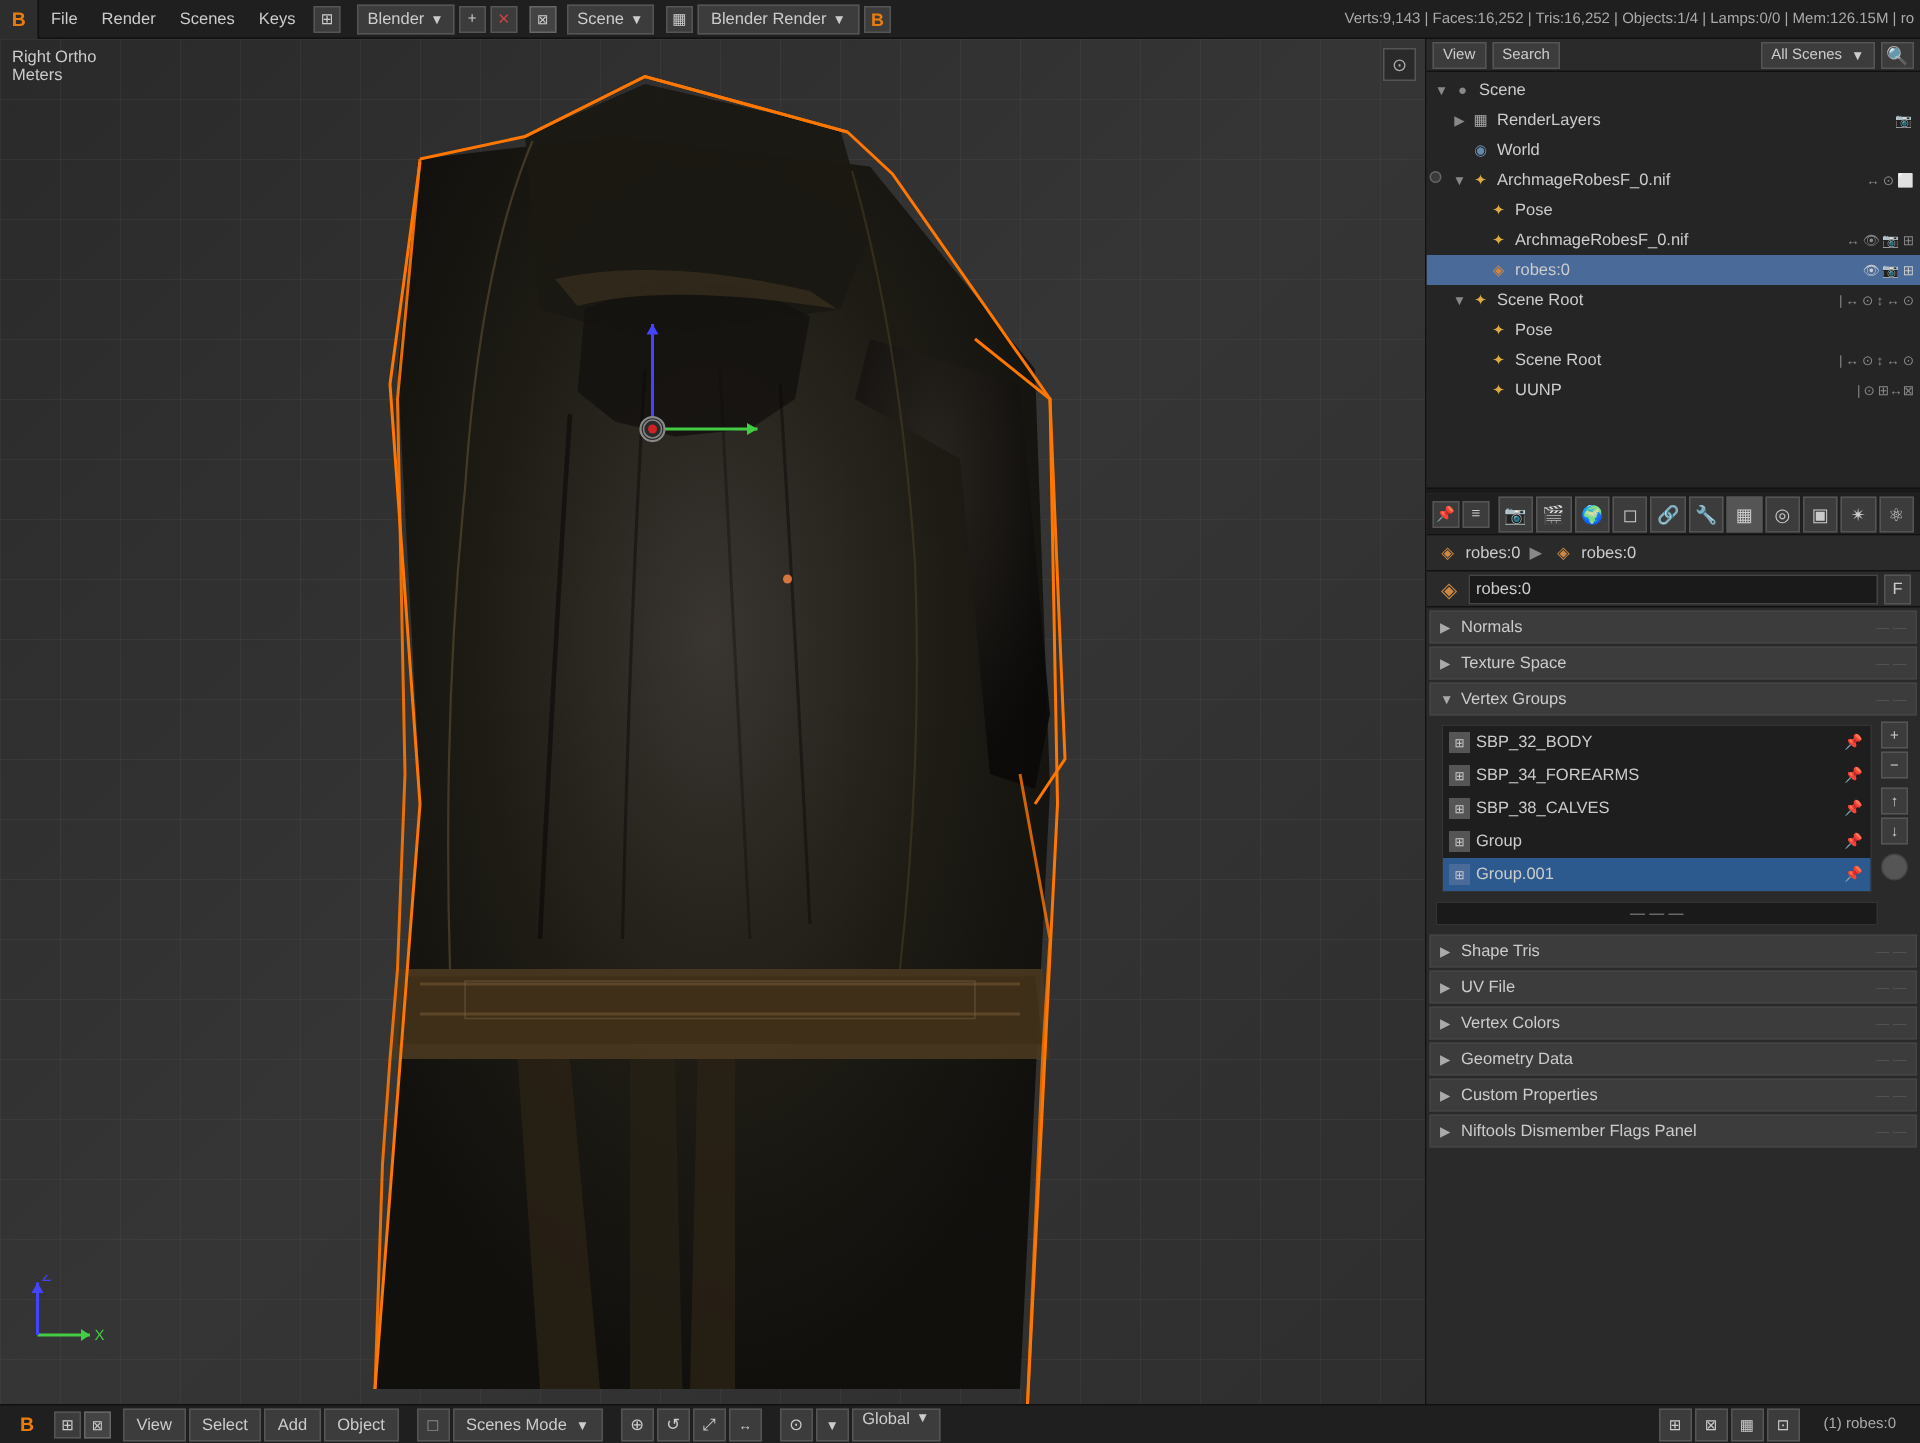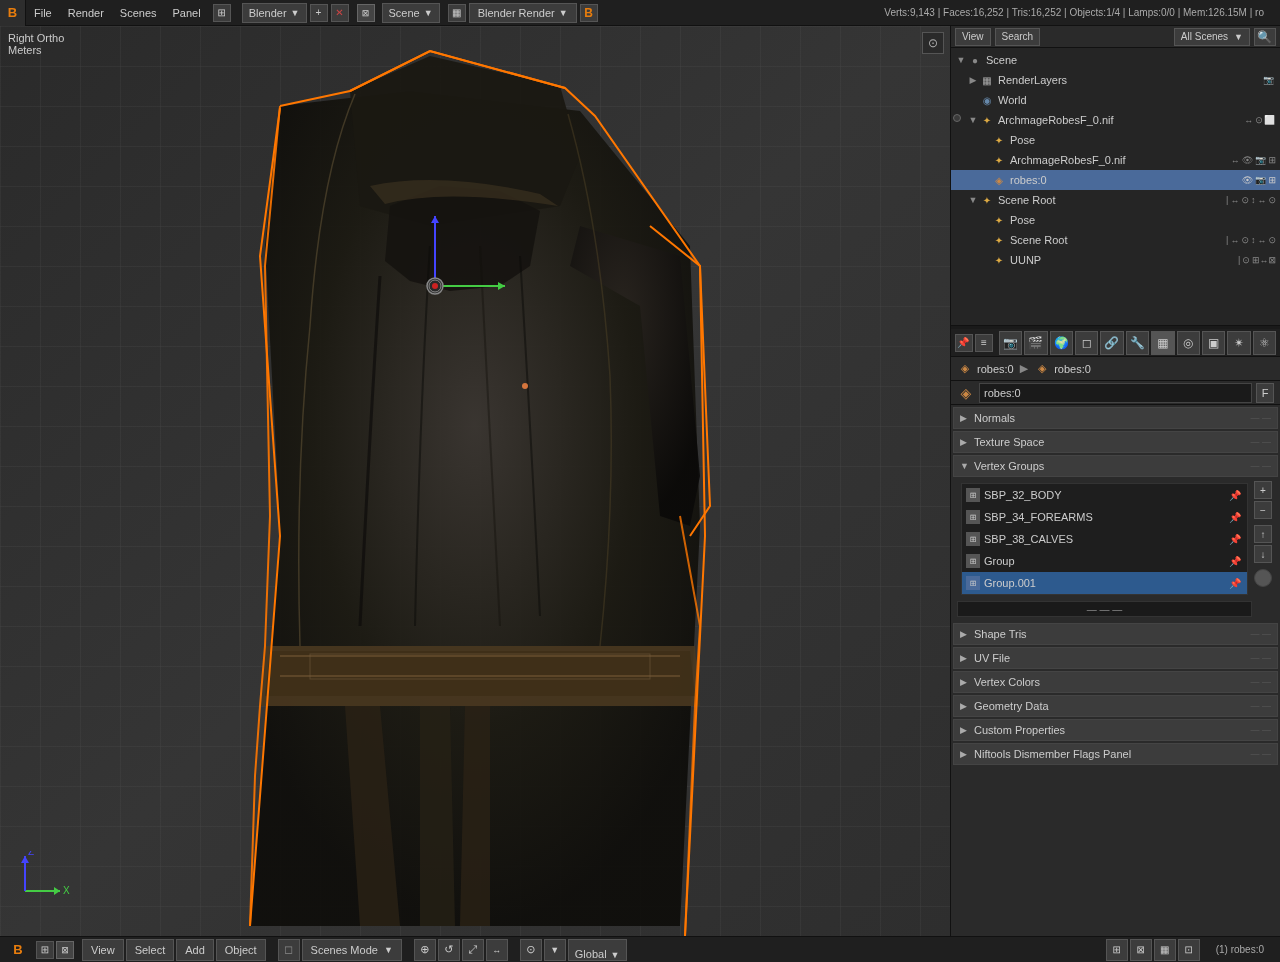--- a/index.html
+++ b/index.html
@@ -38,21 +38,21 @@
     }
     .scene-selector {
       margin-left: 4px;
       display: flex; align-items: center;
       background: #3c3c3c; border: 1px solid #555;
       height: 20px; padding: 0 6px; cursor: pointer;
       font-size: 11px; color: #ccc;
     }
     .top-right-info {
       margin-left: auto;
-      font-size: 10px; color: #aaa; padding-right: 16px;
+      font-size: 10px; color: #aaa; padding-right: 4px;
     }
 
     
     #main-layout {
       display: flex;
       height: calc(962px - 26px - 26px);
     }
 
     
     #viewport {
@@ -299,21 +299,21 @@
 <body>
 
 <div id="top-bar">
   <div class="top-bar-icon">
     <span class="blender-logo">B</span>
   </div>
   <div class="top-menu-items">
     <div class="top-menu-item">File</div>
     <div class="top-menu-item">Render</div>
     <div class="top-menu-item">Scenes</div>
-    <div class="top-menu-item">Panel</div>
+    <div class="top-menu-item">Keys</div>
   </div>
   <div style="display:flex;align-items:center;margin-left:4px;gap:3px;">
     <div style="width:18px;height:18px;background:#3c3c3c;border:1px solid #555;display:flex;align-items:center;justify-content:center;font-size:10px;cursor:pointer;">⊞</div>
     <div class="workspace-selector">
       <span>Blender</span>
       <span style="margin-left:4px;font-size:9px;">▼</span>
     </div>
     <div style="width:18px;height:18px;background:#3c3c3c;border:1px solid #555;display:flex;align-items:center;justify-content:center;font-size:10px;cursor:pointer;">+</div>
     <div style="width:18px;height:18px;background:#3c3c3c;border:1px solid #555;display:flex;align-items:center;justify-content:center;font-size:10px;cursor:pointer;color:#c44;">✕</div>
   </div>
@@ -778,21 +778,21 @@
   <div style="display:flex;gap:2px;align-items:center;margin-left:4px;">
     <div style="width:22px;height:22px;background:#3c3c3c;border:1px solid #555;display:flex;align-items:center;justify-content:center;cursor:pointer;font-size:11px;">⊕</div>
     <div style="width:22px;height:22px;background:#3c3c3c;border:1px solid #555;display:flex;align-items:center;justify-content:center;cursor:pointer;font-size:11px;">↺</div>
     <div style="width:22px;height:22px;background:#3c3c3c;border:1px solid #555;display:flex;align-items:center;justify-content:center;cursor:pointer;font-size:11px;">⤢</div>
     <div style="width:22px;height:22px;background:#3c3c3c;border:1px solid #555;display:flex;align-items:center;justify-content:center;cursor:pointer;font-size:9px;">↔</div>
   </div>
 
   <div style="display:flex;gap:2px;align-items:center;margin-left:4px;">
     <div style="width:22px;height:22px;background:#3c3c3c;border:1px solid #555;display:flex;align-items:center;justify-content:center;cursor:pointer;">⊙</div>
     <div style="width:22px;height:22px;background:#3c3c3c;border:1px solid #555;display:flex;align-items:center;justify-content:center;cursor:pointer;font-size:9px;">▼</div>
-    <div style="height:22px;padding:0 6px;background:#3c3c3c;border:1px solid #555;display:flex;align-items:flex-end;cursor:pointer;font-size:11px;color:#ccc;">
+    <div style="height:22px;padding:0 6px;background:#3c3c3c;border:1px solid #555;display:flex;align-items:flex-start;cursor:pointer;font-size:11px;color:#ccc;">
       Global <span style="margin-left:4px;font-size:9px;">▼</span>
     </div>
   </div>
 
   <div style="margin-left:auto;display:flex;gap:4px;align-items:center;">
 
     <div style="display:flex;gap:2px;">
       <div style="width:22px;height:22px;background:#3c3c3c;border:1px solid #555;display:flex;align-items:center;justify-content:center;cursor:pointer;font-size:10px;">⊞</div>
       <div style="width:22px;height:22px;background:#3c3c3c;border:1px solid #555;display:flex;align-items:center;justify-content:center;cursor:pointer;font-size:10px;">⊠</div>
       <div style="width:22px;height:22px;background:#3c3c3c;border:1px solid #555;display:flex;align-items:center;justify-content:center;cursor:pointer;font-size:10px;">▦</div>

